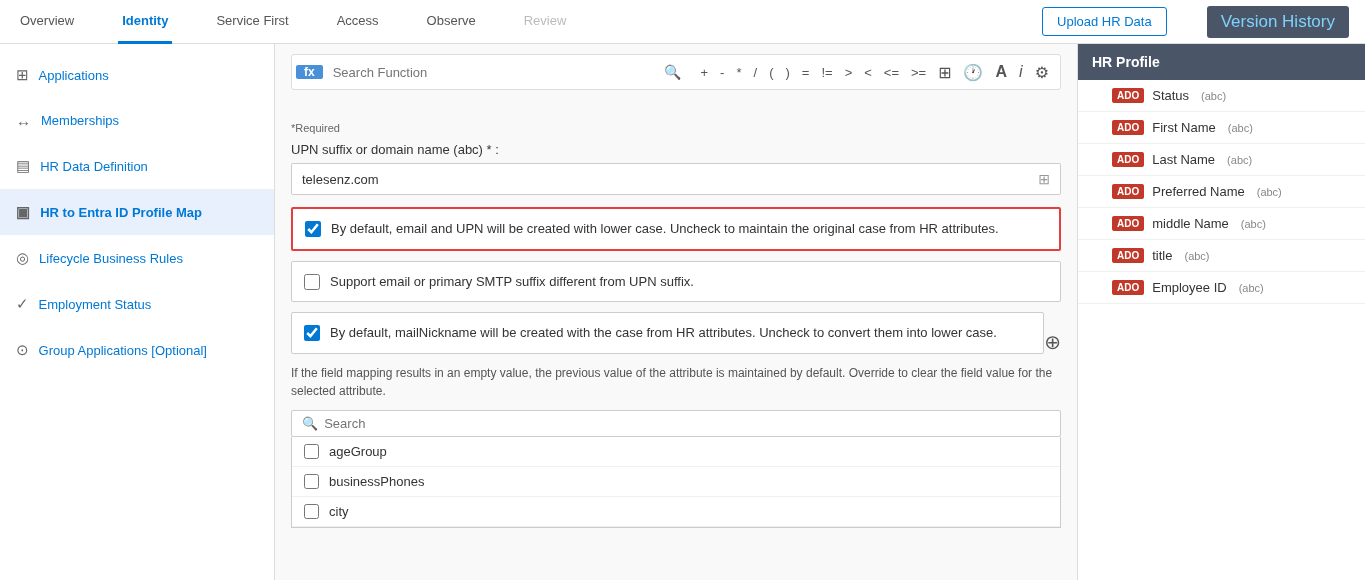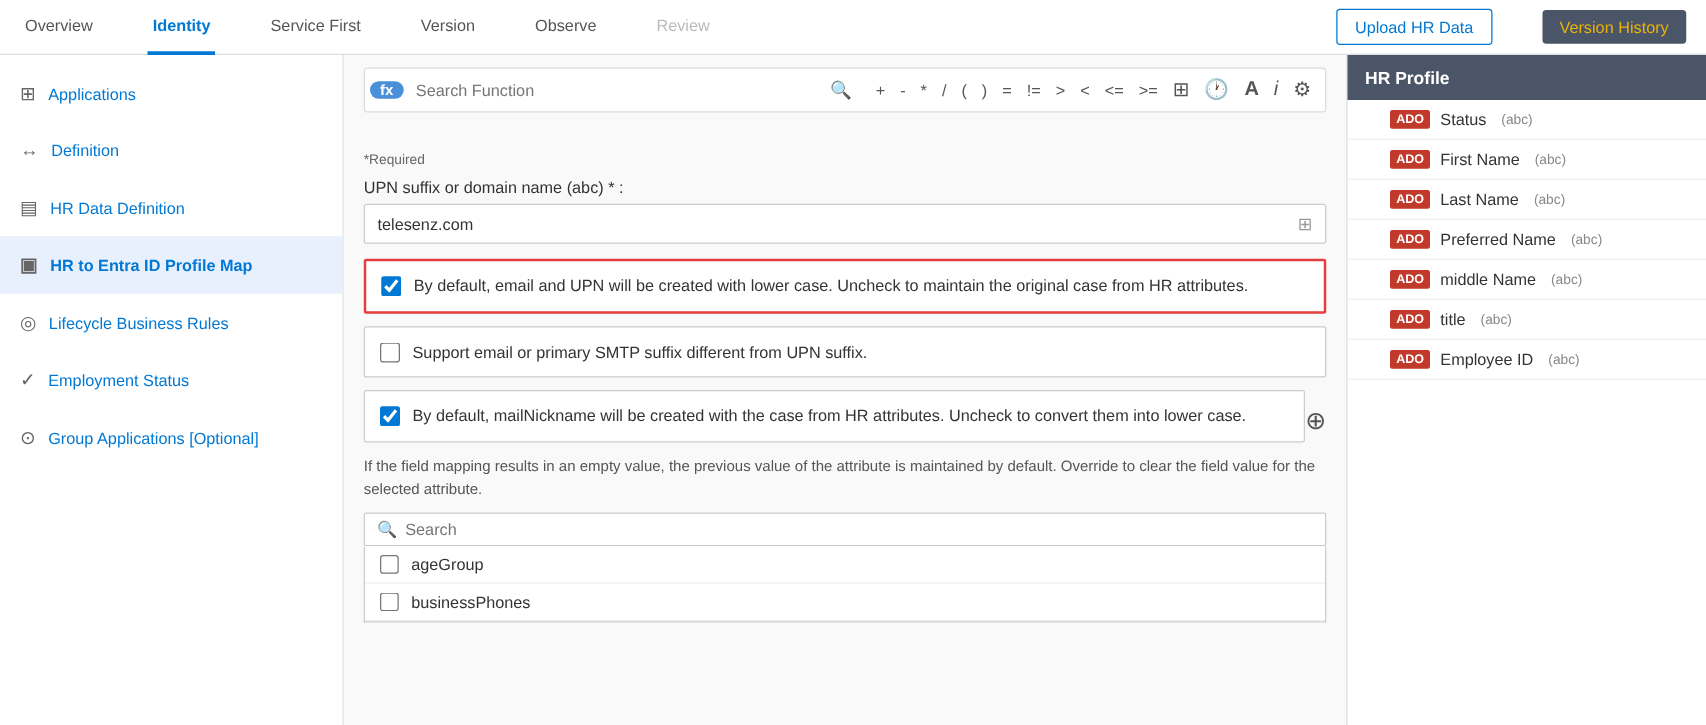--- a/index.html
+++ b/index.html
@@ -15,22 +15,22 @@
       display: flex; align-items: center; border-bottom: 3px solid transparent;
     }
     .top-nav-item.active { color: #0078d4; border-bottom: 3px solid #0078d4; font-weight: 600; }
     .top-nav-item.disabled { color: #bbb; cursor: default; }
     .top-nav-spacer { flex: 1; }
     .btn-upload {
       background: #fff; border: 1px solid #0078d4; color: #0078d4;
       padding: 6px 14px; border-radius: 3px; cursor: pointer; font-size: 13px;
     }
     .btn-version {
-      background: #4a5568; border: none; color: #eab308;
-      padding: 6px 14px; border-radius: 3px; cursor: pointer; font-size: 13px;
+      background: #4a5568; border: none; color: #7dd3fc;
+      padding: 6px 14px; border-radius: 3px; cursor: pointer; font-size: 17px;
     }
 
     
     .layout { display: flex; height: calc(580px - 44px); }
 
     
     .sidebar {
       width: 275px; background: #fff; border-right: 1px solid #ddd;
       flex-shrink: 0; overflow-y: auto; padding-top: 8px;
     }
@@ -47,21 +47,21 @@
       flex: 1; overflow-y: auto; padding: 10px 16px; background: #f9f9f9;
     }
 
     
     .formula-bar {
       display: flex; align-items: center; background: #fff;
       border: 1px solid #ddd; border-radius: 3px; margin-bottom: 6px; height: 36px;
     }
     .fx-badge {
       background: #4a90d9; color: #fff; font-size: 12px; font-weight: bold;
-      padding: 4px 8px; border-radius: 13px; margin: 4px; height: 14px; display: flex; align-items: center;
+      padding: 4px 8px; border-radius: 2px; margin: 4px; height: 14px; display: flex; align-items: center;
     }
     .formula-input {
       flex: 1; border: none; outline: none; font-size: 13px; padding: 0 6px;
       background: transparent;
     }
     .search-icon-btn { padding: 0 8px; color: #666; cursor: pointer; font-size: 14px; }
     .toolbar-ops {
       display: flex; align-items: center; gap: 6px; padding: 0 8px;
       font-size: 13px; color: #555;
     }
@@ -147,38 +147,38 @@
     .field-name { font-size: 13px; color: #333; }
     .field-type { font-size: 11px; color: #888; margin-left: 4px; }
   </style>
 </head>
 <body>
 
 <nav class="top-nav">
   <span class="top-nav-item">Overview</span>
   <span class="top-nav-item active">Identity</span>
   <span class="top-nav-item">Service First</span>
-  <span class="top-nav-item">Version</span>
+  <span class="top-nav-item">Access</span>
   <span class="top-nav-item">Observe</span>
   <span class="top-nav-item disabled">Review</span>
   <div class="top-nav-spacer"></div>
   <button class="btn-upload">Upload HR Data</button>
   <button class="btn-version">Version History</button>
 </nav>
 
 <div class="layout">
 
   <aside class="sidebar">
     <div class="sidebar-item">
       <span class="sidebar-icon">⊞</span>
       <span class="sidebar-label">Applications</span>
     </div>
     <div class="sidebar-item">
       <span class="sidebar-icon">↔</span>
-      <span class="sidebar-label">Definition</span>
+      <span class="sidebar-label">Memberships</span>
     </div>
     <div class="sidebar-item">
       <span class="sidebar-icon">▤</span>
       <span class="sidebar-label">HR Data Definition</span>
     </div>
     <div class="sidebar-item active">
       <span class="sidebar-icon">▣</span>
       <span class="sidebar-label">HR to Entra ID Profile Map</span>
     </div>
     <div class="sidebar-item">
@@ -236,21 +236,21 @@
     <div class="checkbox-row highlighted">
       <input type="checkbox" id="lowercase-check" checked="" style="">
       <label for="lowercase-check">By default, email and UPN will be created with lower case. Uncheck to maintain the original case from HR attributes.</label>
     </div>
 
     <div class="checkbox-row">
       <input type="checkbox" id="smtp-check" style="">
       <label for="smtp-check">Support email or primary SMTP suffix different from UPN suffix.</label>
     </div>
 
-    <div style="display:flex; align-items:center; gap:0; margin-bottom:10px;">
+    <div style="display:flex; align-items:flex-end; gap:0; margin-bottom:10px;">
       <div class="checkbox-row" style="flex:1; margin-bottom:0;">
         <input type="checkbox" id="mailnickname-check" checked="" style="">
         <label for="mailnickname-check">By default, mailNickname will be created with the case from HR attributes. Uncheck to convert them into lower case.</label>
       </div>
       <span style="font-size:20px; color:#555; cursor:pointer; margin-top:8px;">⊕</span>
     </div>
 
     <div class="info-text">If the field mapping results in an empty value, the previous value of the attribute is maintained by default. Override to clear the field value for the selected attribute.</div>
 
     <div class="search-box">
@@ -260,20 +260,24 @@
 
     <div class="dropdown-list">
       <div class="dropdown-item">
         <input type="checkbox" style="">
         <span>ageGroup</span>
       </div>
       <div class="dropdown-item">
         <input type="checkbox" style="">
         <span>businessPhones</span>
       </div>
+      <div class="dropdown-item">
+        <input type="checkbox" style="">
+        <span>city</span>
+      </div>
     </div>
 
   </main>
 
   <aside class="hr-panel">
     <div class="hr-panel-header">HR Profile</div>
     <div class="hr-panel-items">
       <div class="hr-field-item">
         <span class="ado-badge">ADO</span>
         <span class="field-name">Status</span>

